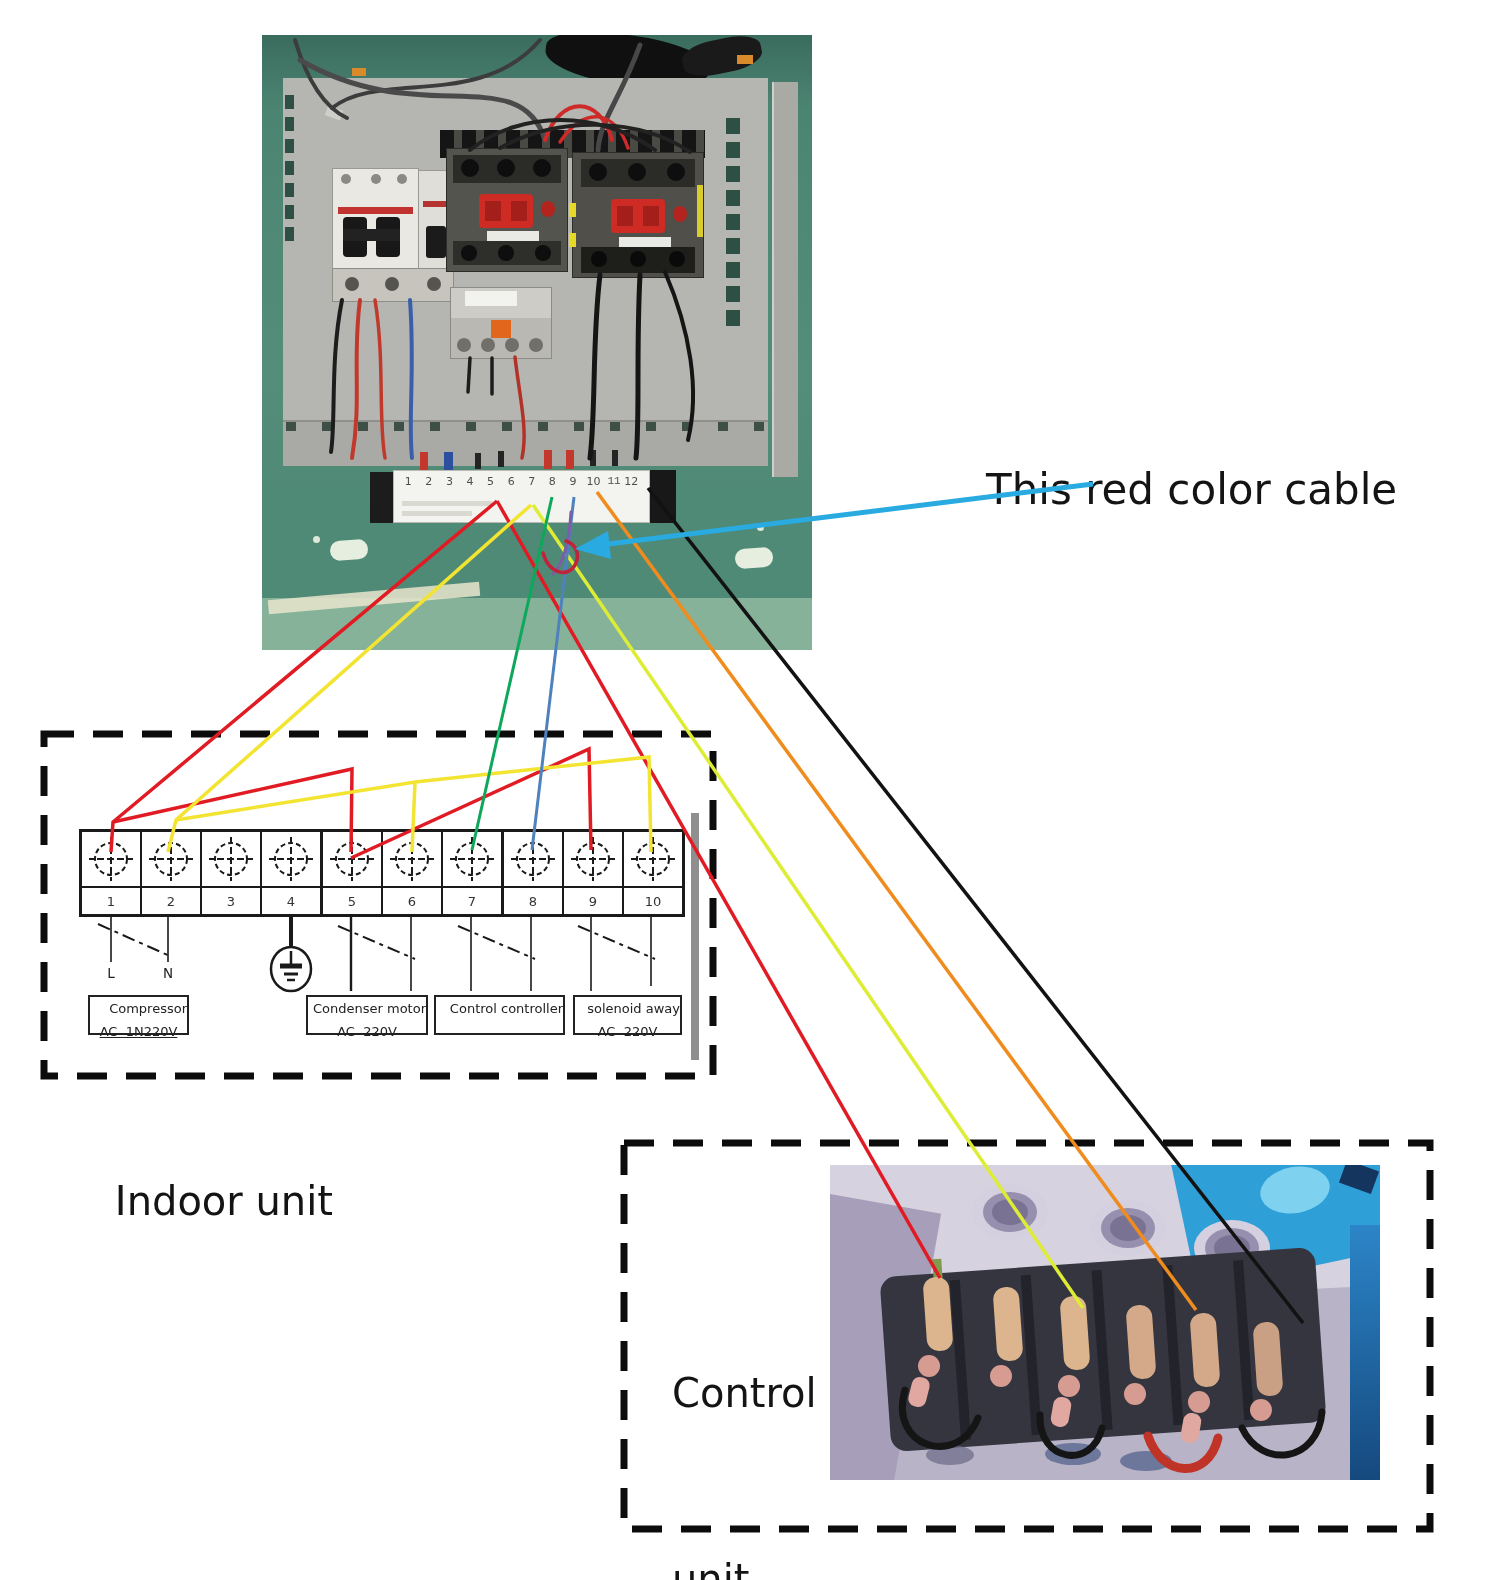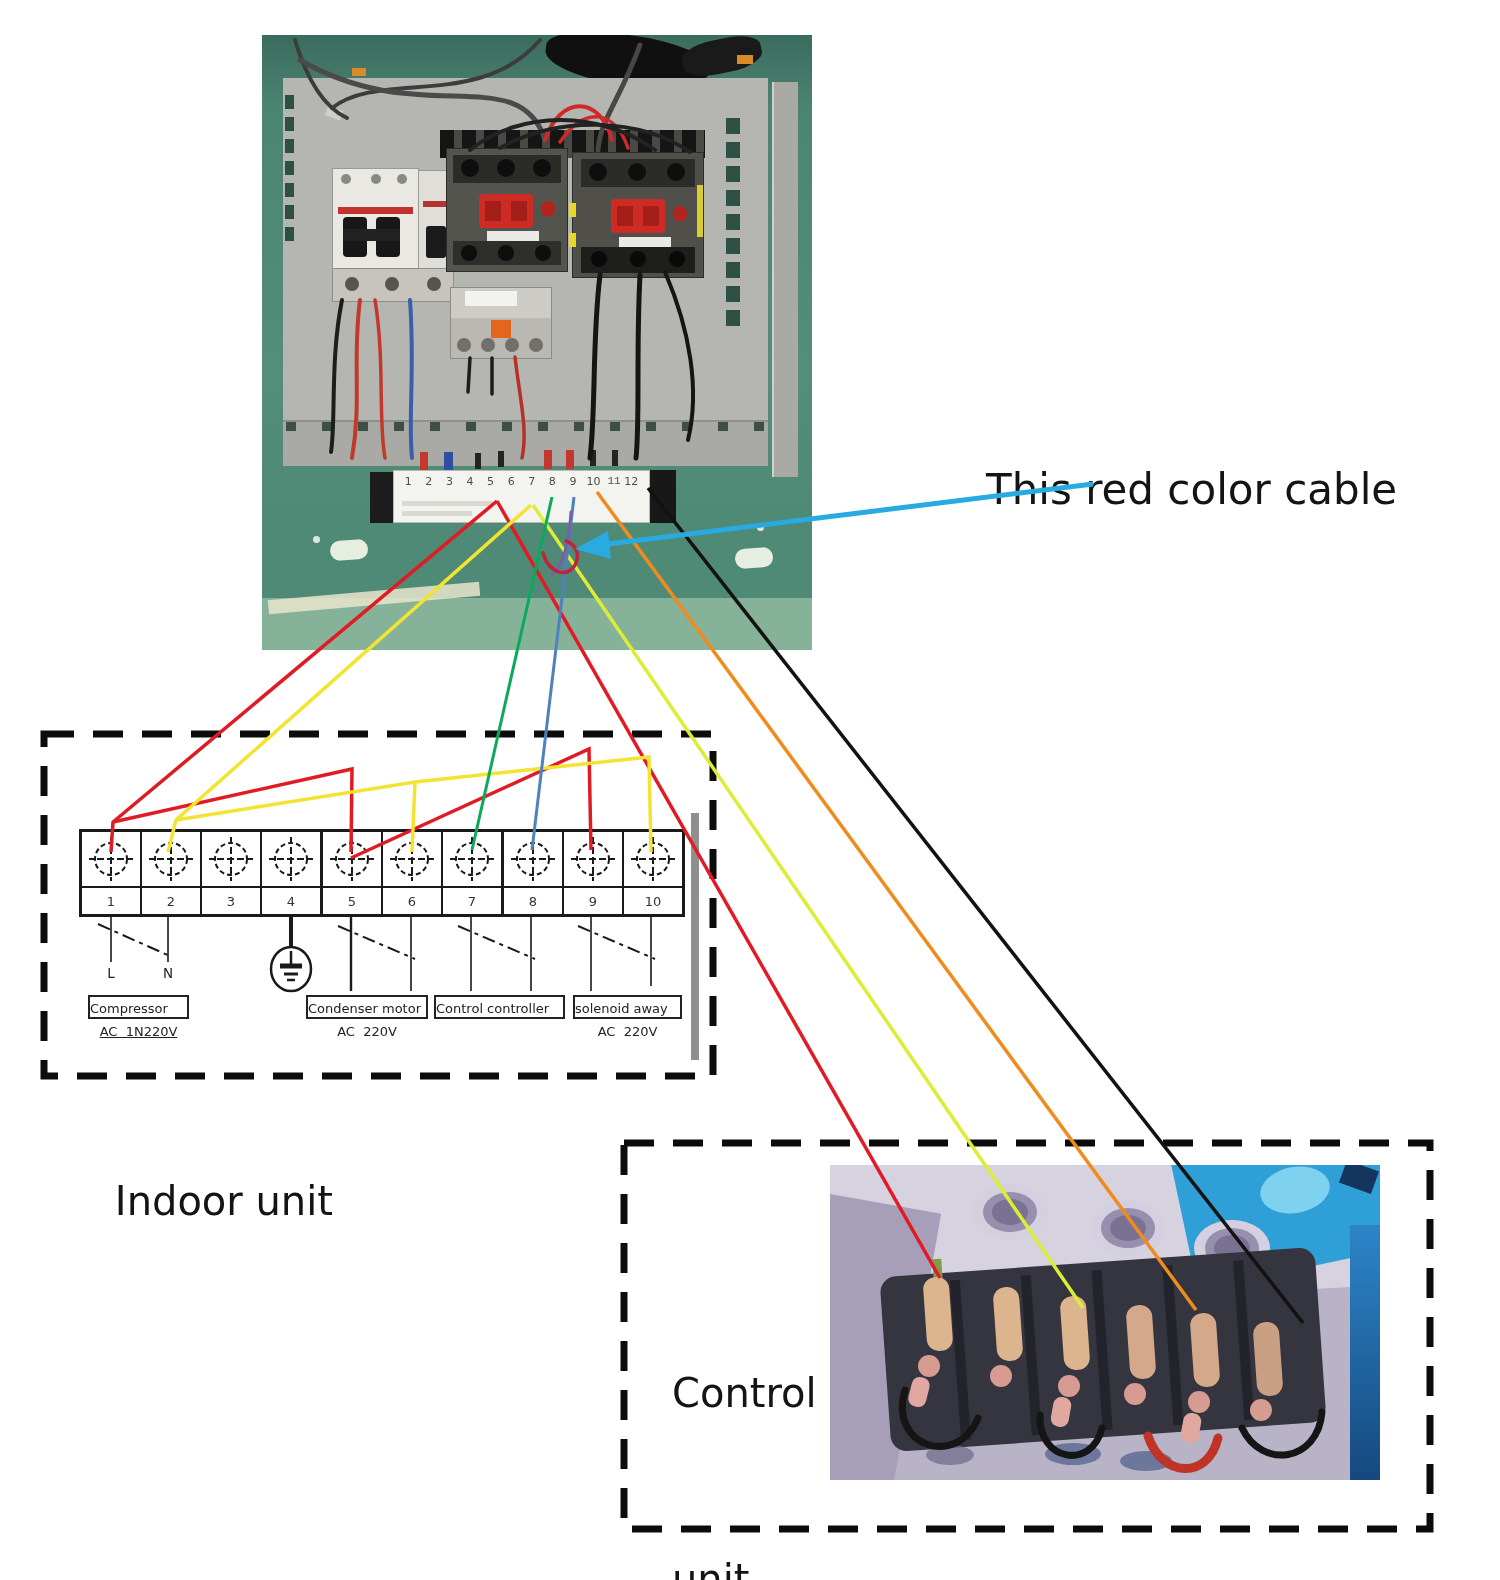--- a/index.html
+++ b/index.html
@@ -15,22 +15,22 @@
   .slotcol div{position:absolute;background:#2e4f43;}
   
   #ot-block{left:79px;top:829px;width:606px;height:88px;border:3px solid #1a1a1a;
     display:flex;background:#fff;box-sizing:border-box;}
   .ot-cell{flex:1;display:flex;flex-direction:column;border-right:2px solid #1a1a1a;}
   .ot-cell:last-child{border-right:none;}
   .ot-cell.thick{border-right-width:3px;}
   .ot-screw{height:54px;display:flex;align-items:center;justify-content:center;overflow:hidden;}
   .ot-num{flex:1;border-top:2px solid #1a1a1a;font-size:13px;color:#333;
     display:flex;align-items:center;justify-content:center;}
-  .grp-box{border:2px solid #222;font-size:13px;color:#222;height:24px;line-height:24px;
-    text-align:left;white-space:nowrap;overflow:hidden;background:#fff;box-sizing:border-box;}
+  .grp-box{border:2px solid #222;font-size:13px;color:#222;height:40px;line-height:24px;
+    text-align:right;white-space:nowrap;overflow:hidden;background:#fff;box-sizing:border-box;}
   .volt{font-size:13px;color:#222;text-align:center;white-space:pre;}
   .ln-lab{font-size:13.5px;color:#222;width:18px;text-align:center;}
   
   #in-photo{left:830px;top:1165px;width:550px;height:315px;overflow:hidden;background:#b9b3c7;}
   svg{display:block;}
   #overlay{left:0;top:0;pointer-events:none;}
 </style>
 </head>
 <body>
 

